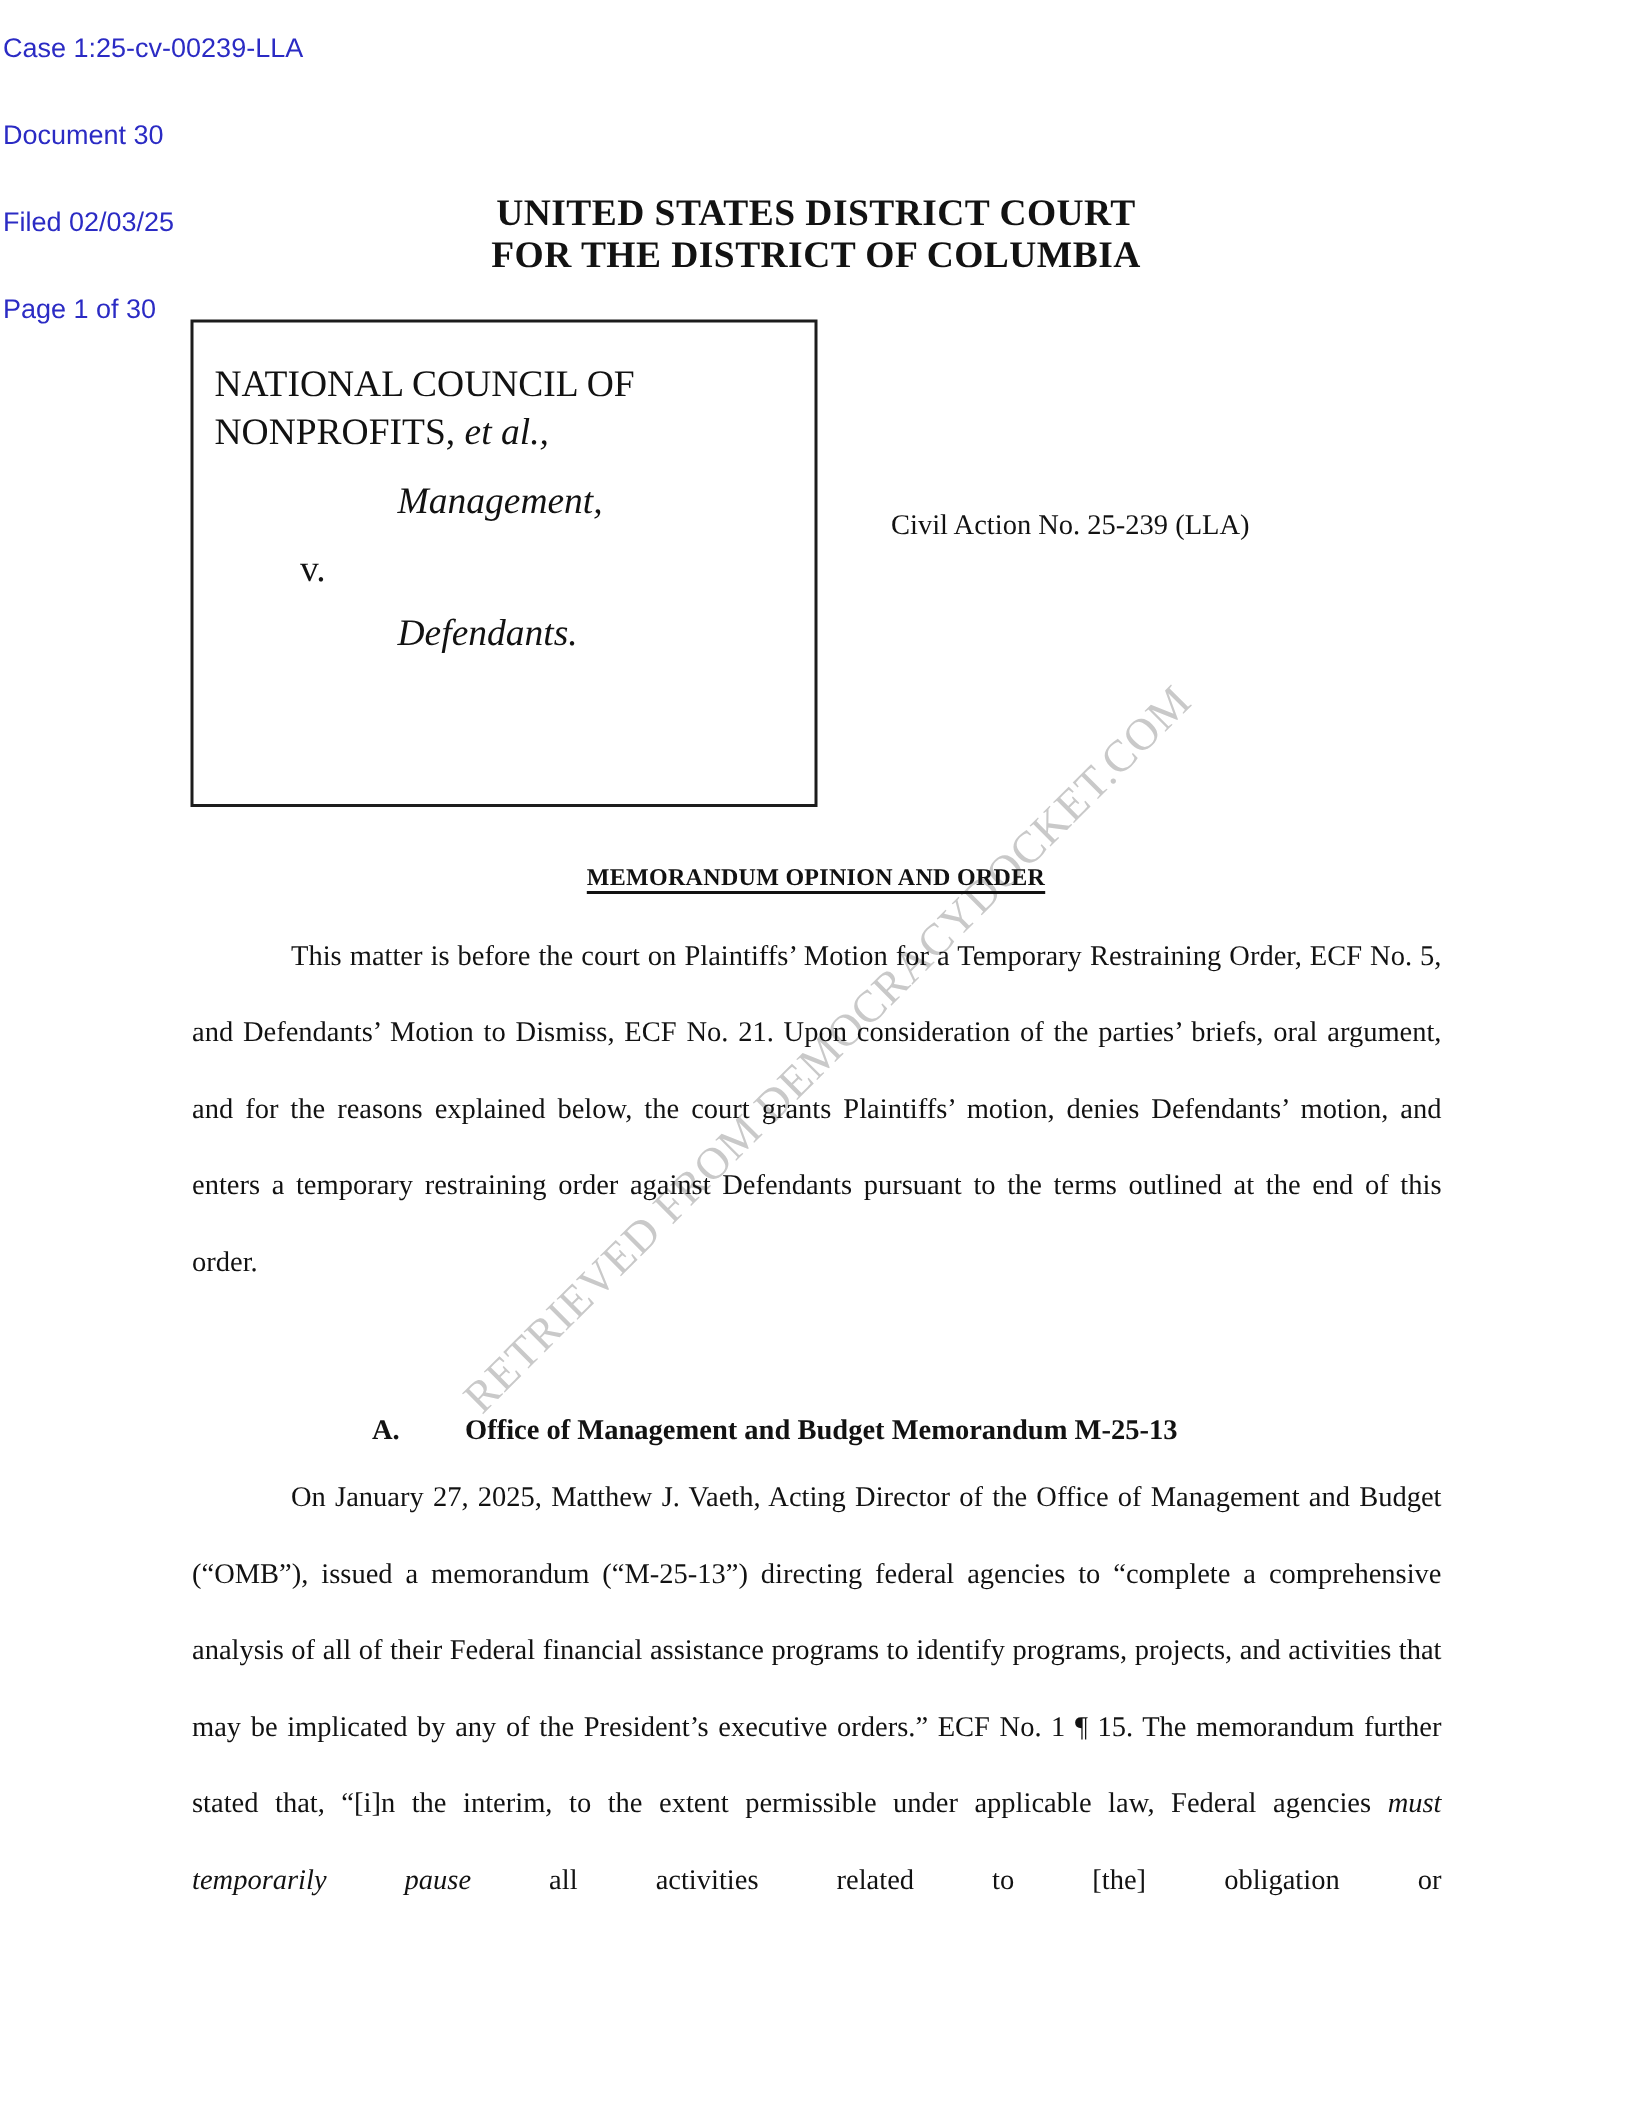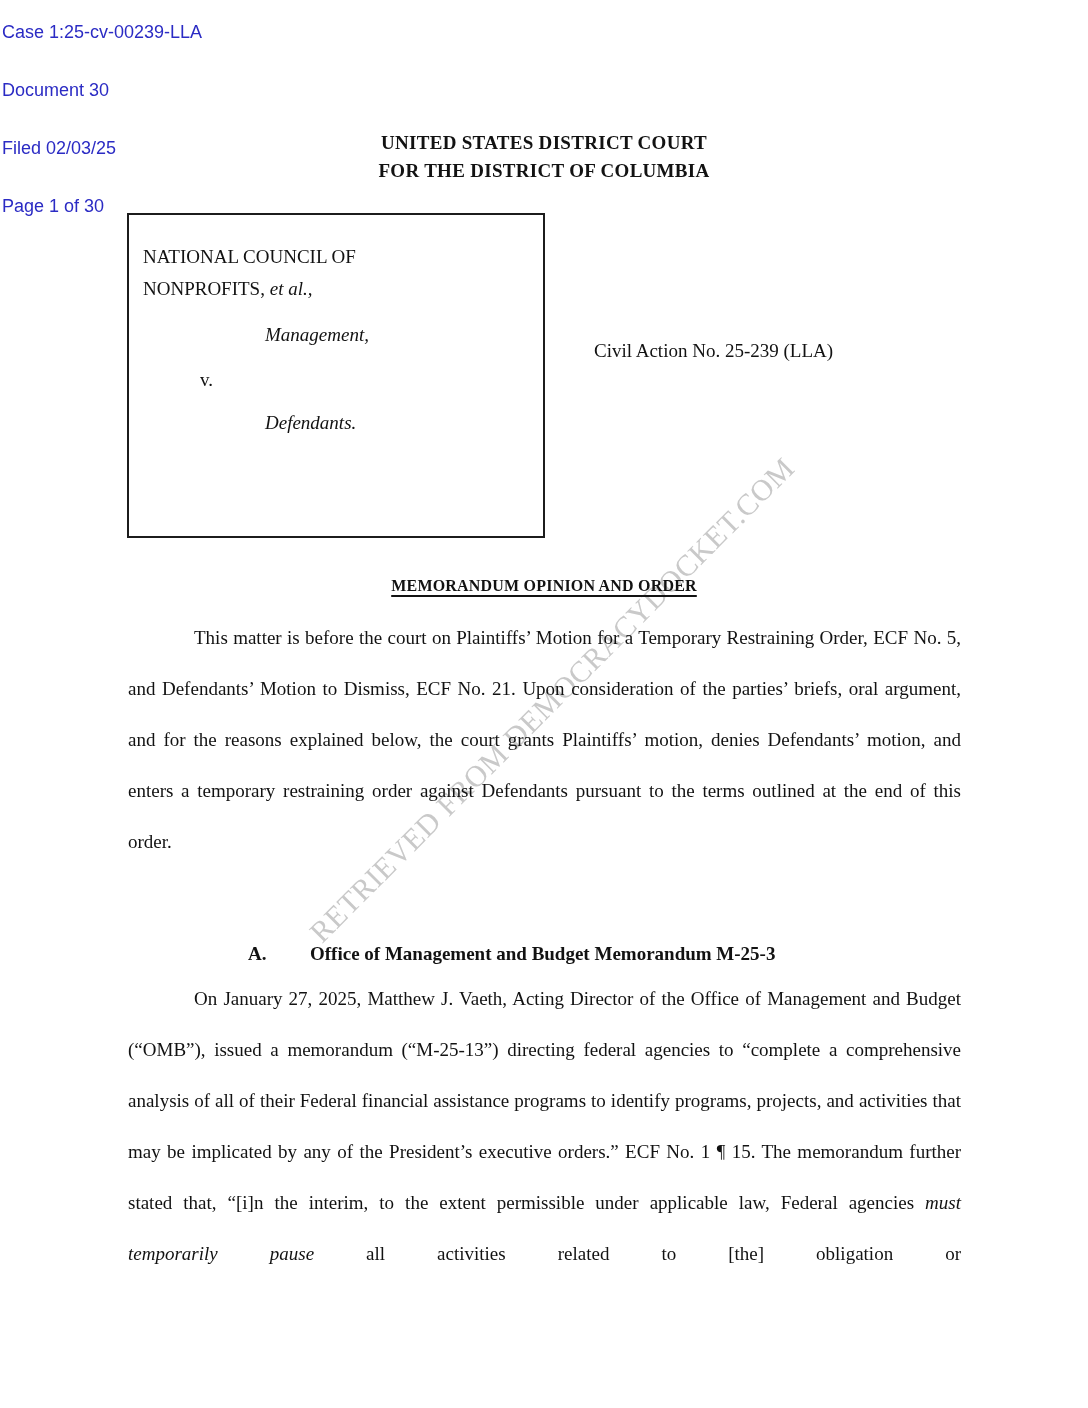--- a/index.html
+++ b/index.html
@@ -25,32 +25,32 @@
     color: var(--header-blue, #2b2bc4);
     white-space: nowrap;
     flex-direction: column;
   }
 
   
   .court-title {
     top: 129px; left: 0; right: 0;
     text-align: center;
     font-weight: bold;
-    font-size: 19px;
+    font-size: 25px;
     line-height: 28px;
     letter-spacing: 0.3px;
   }
 
   
   .caption-box {
     top: 213px; left: 127px;
     width: 418px; height: 325px;
     border: 2px solid #1c1c1c;
     padding: 26px 14px 0 14px;
-    font-size: 19px;
+    font-size: 25px;
     line-height: 32px;
   }
   .party-name { max-width: 330px; }
   .role { padding-left: 122px; margin-top: 14px; }
   .role2 { padding-left: 122px; margin-top: 11px; }
   .versus { padding-left: 57px; margin-top: 13px; }
   .dname { margin-top: 14px; }
   .it { font-style: italic; }
 
   .civil-no {
@@ -139,18 +139,18 @@
   <div class="layer civil-no">Civil Action No. 25-239 (LLA)</div>
 
   <div class="layer op-heading">
     <span>MEMORANDUM OPINION AND ORDER</span>
   </div>
 
   <p class="layer bodytext para1">This matter is before the court on Plaintiffs’ Motion for a Temporary Restraining Order, ECF No. 5, and Defendants’ Motion to Dismiss, ECF No. 21.  Upon consideration of the parties’ briefs, oral argument, and for the reasons explained below, the court grants Plaintiffs’ motion, denies Defendants’ motion, and enters a temporary restraining order against Defendants pursuant to the terms outlined at the end of this order.</p>
 
 
   <div class="layer sec sec1a">
-    <span class="num">A.</span><span>Office of Management and Budget Memorandum M-25-3</span>
+    <span class="num">A.</span><span>Office of Management and Budget Memorandum M-25-13</span>
   </div>
 
   <p class="layer bodytext para2"><span>On January 27, 2025, Matthew J. Vaeth, Acting Director of the Office of Management and Budget (“OMB”), issued a memorandum (“M-25-13”) directing federal agencies to “complete a comprehensive analysis of all of their Federal financial assistance programs to identify programs, projects, and activities that may be implicated by any of the President’s executive orders.”  ECF No. 1 ¶ 15.  The memorandum further stated that, “[i]n the interim, to the extent permissible under applicable law, Federal agencies </span><span class="it">must temporarily pause</span><span> all activities related to [the] obligation or</span></p>
 
 </div>
 
 </body></html>

